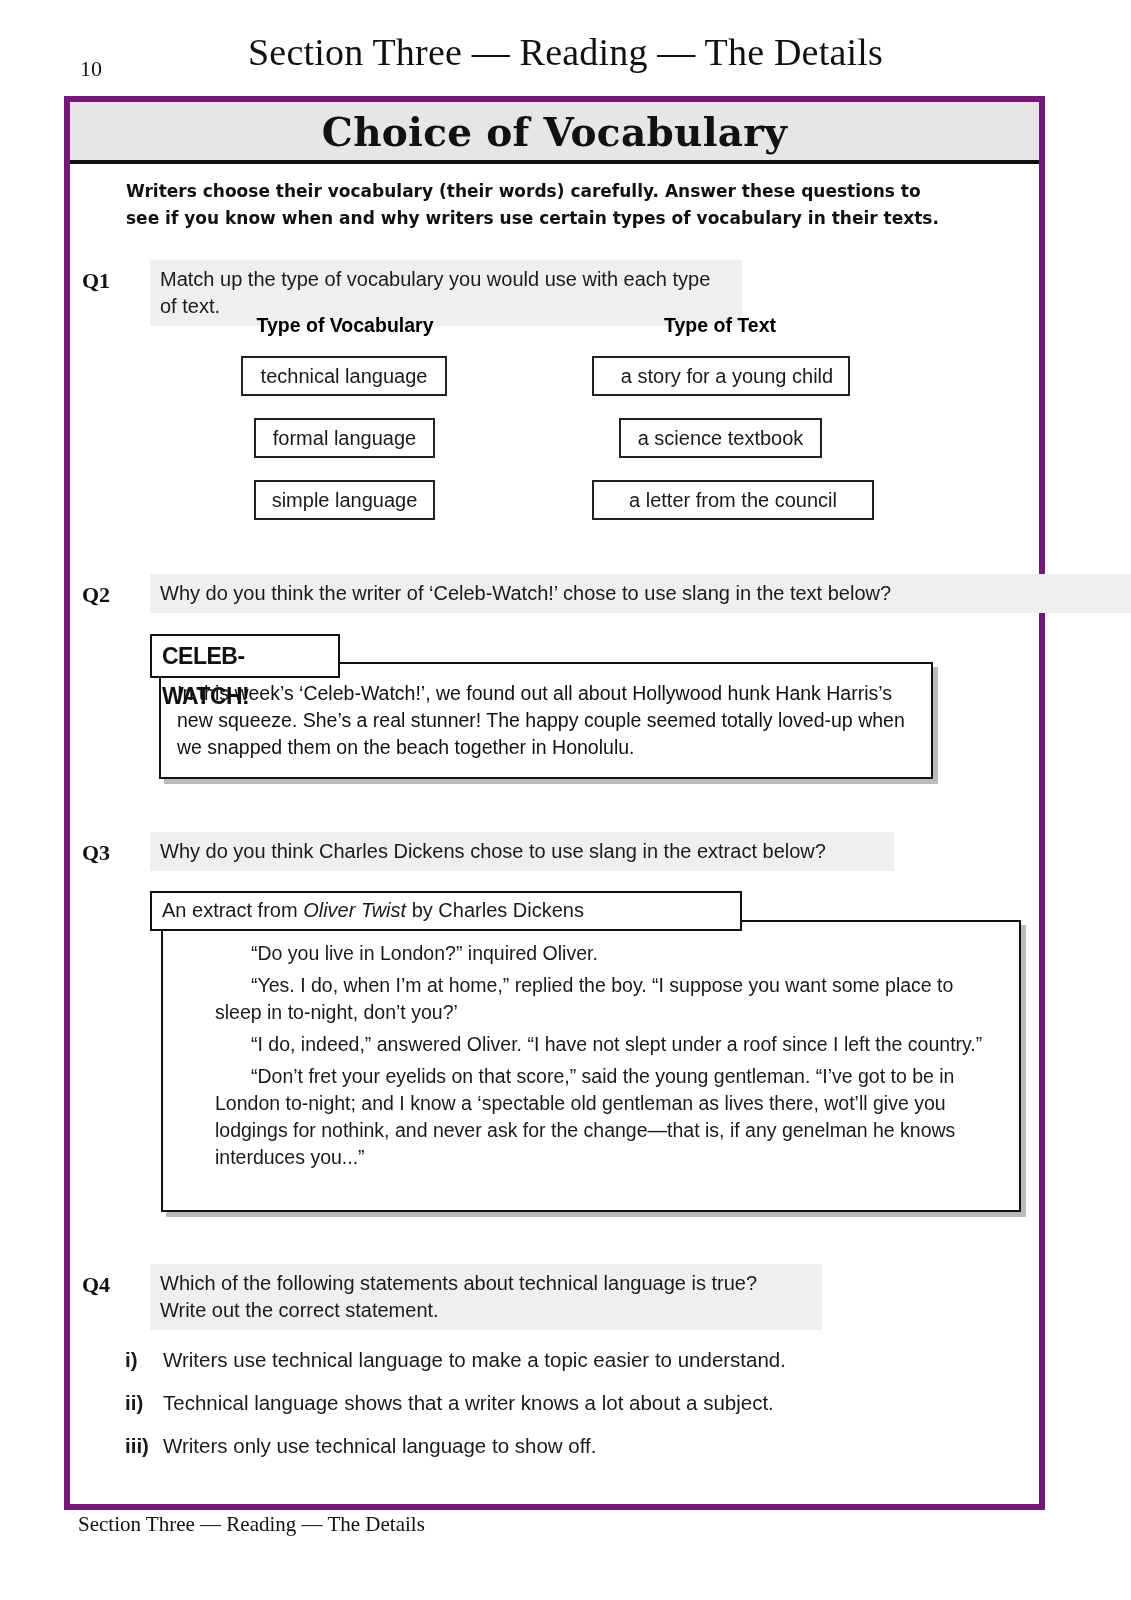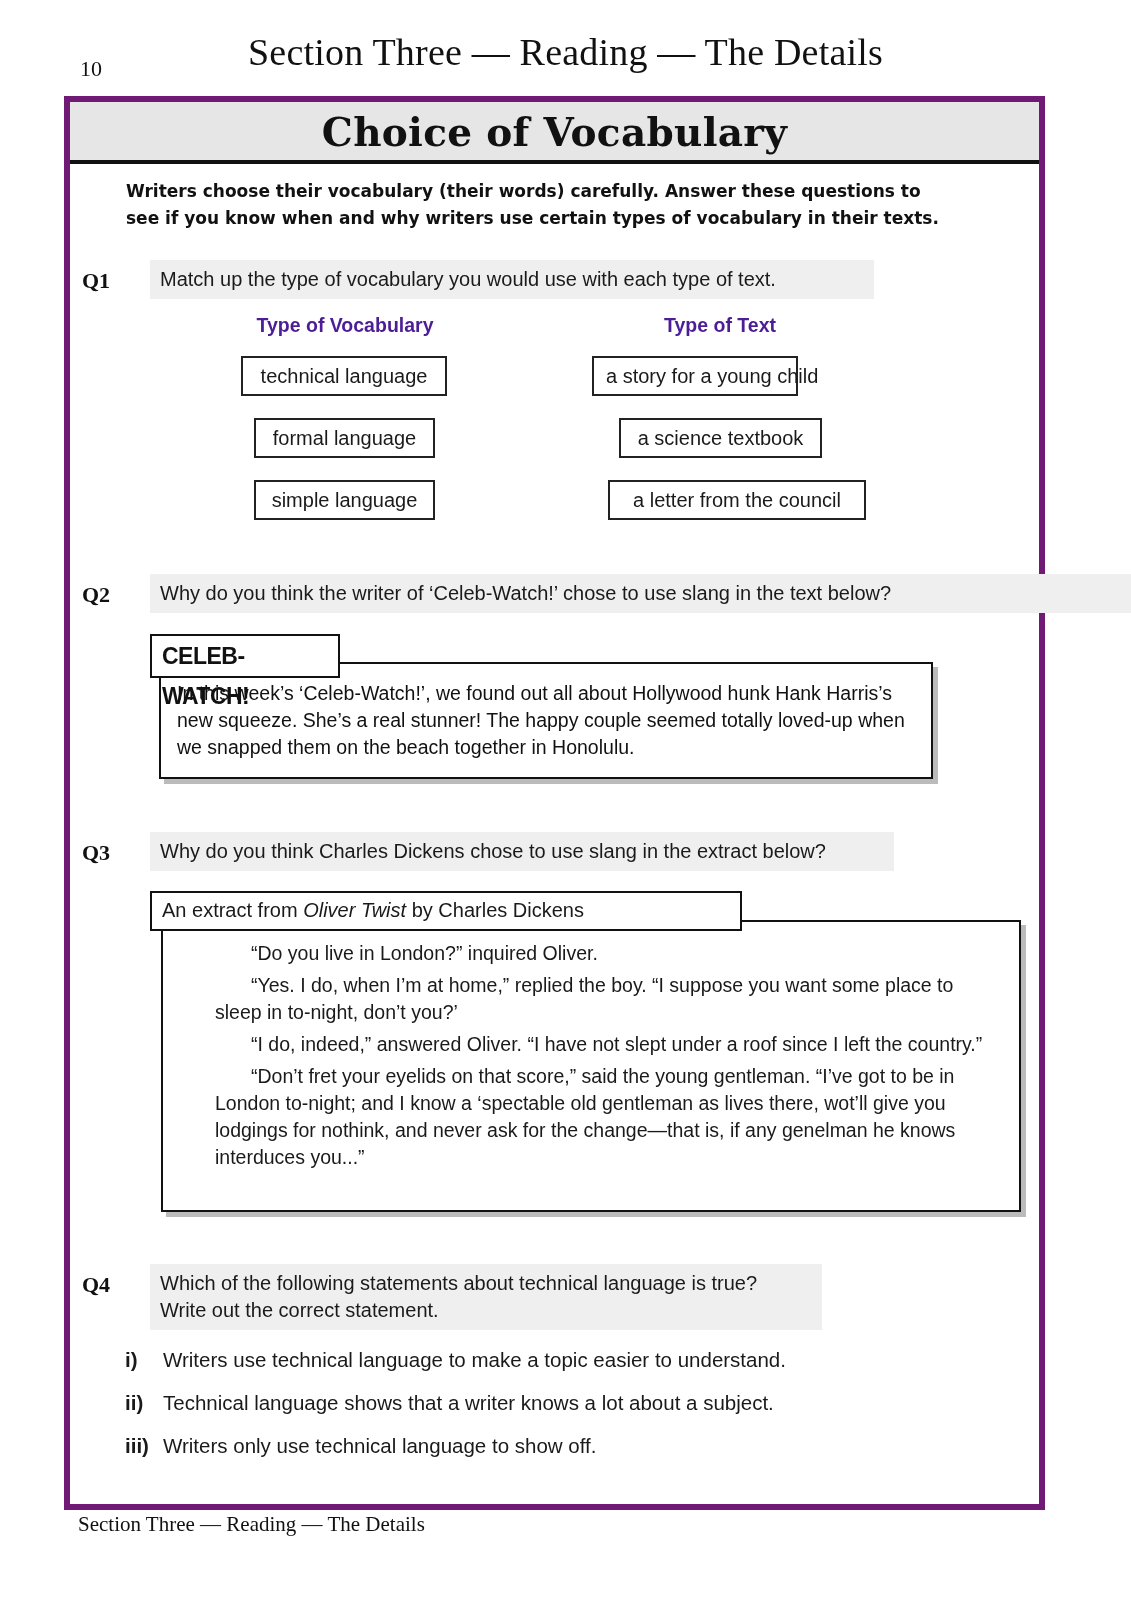--- a/index.html
+++ b/index.html
@@ -12,21 +12,21 @@
 
     .main-box { position: absolute; left: 64px; top: 96px; width: 981px; height: 1414px; border: 6px solid #701a75; }
     .title-bar { position: absolute; left: 0; top: 0; width: 100%; height: 62px; background: #e6e6e6; border-bottom: 4px solid #111; text-align: center; }
     .title-bar h1 { font-family: "DejaVu Serif", serif; font-weight: bold; font-size: 39px; line-height: 60px; color: #111; letter-spacing: 0.3px; }
 
     .intro { position: absolute; left: 56px; top: 76px; width: 820px; font-family: "DejaVu Sans", sans-serif; font-weight: bold; font-size: 17px; line-height: 27px; color: #111; }
 
     .q-label { position: absolute; font-family: "Liberation Serif", serif; font-weight: bold; font-size: 22px; color: #111; }
     .q-text { position: absolute; background: #efefef; font-family: "Liberation Sans", sans-serif; font-size: 20px; color: #1a1a1a; padding: 6px 10px; line-height: 27px; }
 
-    .col-head { position: absolute; font-family: "Liberation Sans", sans-serif; font-weight: bold; font-size: 19.5px; color: #4c1d95; text-align: center; }
+    .col-head { position: absolute; font-family: "Liberation Sans", sans-serif; font-weight: bold; font-size: 19.5px; color: #000000; text-align: center; }
     .match-box { position: absolute; border: 2px solid #222; background: #fff; font-family: "Liberation Sans", sans-serif; font-size: 20px; color: #1a1a1a; text-align: center; line-height: 36px; height: 40px; white-space: nowrap; }
 
     .tab-label { position: absolute; border: 2px solid #111; background: #fff; z-index: 3; }
     .celeb-tab { font-family: "Liberation Sans", sans-serif; font-weight: bold; font-size: 23px; letter-spacing: -0.5px; line-height: 40px; padding: 0 10px; transform-origin: left; }
     .extract-box { position: absolute; border: 2px solid #111; background: #fff; box-shadow: 5px 5px 0 #bbbbbb; z-index: 2; }
     .celeb-body { font-family: "Liberation Sans", sans-serif; font-size: 19.5px; line-height: 27px; color: #111; padding: 16px 14px 10px 16px; }
 
     .dickens-tab { font-family: "Liberation Sans", sans-serif; font-size: 20px; line-height: 34px; padding: 0 10px; color: #1a1a1a; }
     .dickens-body { font-family: "Liberation Sans", sans-serif; font-size: 19.5px; line-height: 27px; color: #1a1a1a; padding: 18px 16px 10px 24px; margin-left: 28px; }
     .dickens-body p { text-indent: 36px; margin-bottom: 5px; }
@@ -43,32 +43,32 @@
 <div class="header-title"><span>Section Three — Reading — The Details</span></div>
 
 <div class="main-box">
   <div class="title-bar">
     <h1>Choice of Vocabulary</h1>
   </div>
 
   <div class="intro">Writers choose their vocabulary (their words) carefully.  Answer these questions to see if you know when and why writers use certain types of vocabulary in their texts.</div>
 
   <div class="q-label" style="left:12px; top:166px;">Q1</div>
-  <div class="q-text" style="left:80px; top:158px; width:724px;">Match up the type of vocabulary you would use with each type of text.</div>
+  <div class="q-text" style="left:80px; top:158px; width:592px;">Match up the type of vocabulary you would use with each type of text.</div>
 
   <div class="col-head" style="left:170px; top:212px; width:210px;">Type of Vocabulary</div>
   <div class="col-head" style="left:560px; top:212px; width:180px;">Type of Text</div>
 
   <div class="match-box" style="left:171px; top:254px; width:206px;">technical language</div>
   <div class="match-box" style="left:184px; top:316px; width:181px;">formal language</div>
   <div class="match-box" style="left:184px; top:378px; width:181px;">simple language</div>
 
-  <div class="match-box" style="left:522px; top:254px; width:206px;padding-left:12px;">a story for a young child</div>
+  <div class="match-box" style="left:522px; top:254px; width:258px;padding-left:12px;">a story for a young child</div>
   <div class="match-box" style="left:549px; top:316px; width:203px;">a science textbook</div>
-  <div class="match-box" style="left:522px; top:378px; width:258px;margin-left:16px;">a letter from the council</div>
+  <div class="match-box" style="left:522px; top:378px; width:282px;">a letter from the council</div>
 
   <div class="q-label" style="left:12px; top:480px;">Q2</div>
   <div class="q-text" style="left:80px; top:472px; width:990px;">Why do you think the writer of ‘Celeb-Watch!’ chose to use slang in the text below?</div>
 
   <div class="tab-label celeb-tab" style="left:80px; top:532px; width:190px; height:44px;">
     <span>CELEB-WATCH!</span>
   </div>
   <div class="extract-box" style="left:89px; top:560px; width:774px; height:117px;">
     <div class="celeb-body">In this week’s ‘Celeb-Watch!’, we found out all about Hollywood hunk Hank Harris’s new squeeze.  She’s a real stunner!  The happy couple seemed totally loved-up when we snapped them on the beach together in Honolulu.</div>
   </div>

